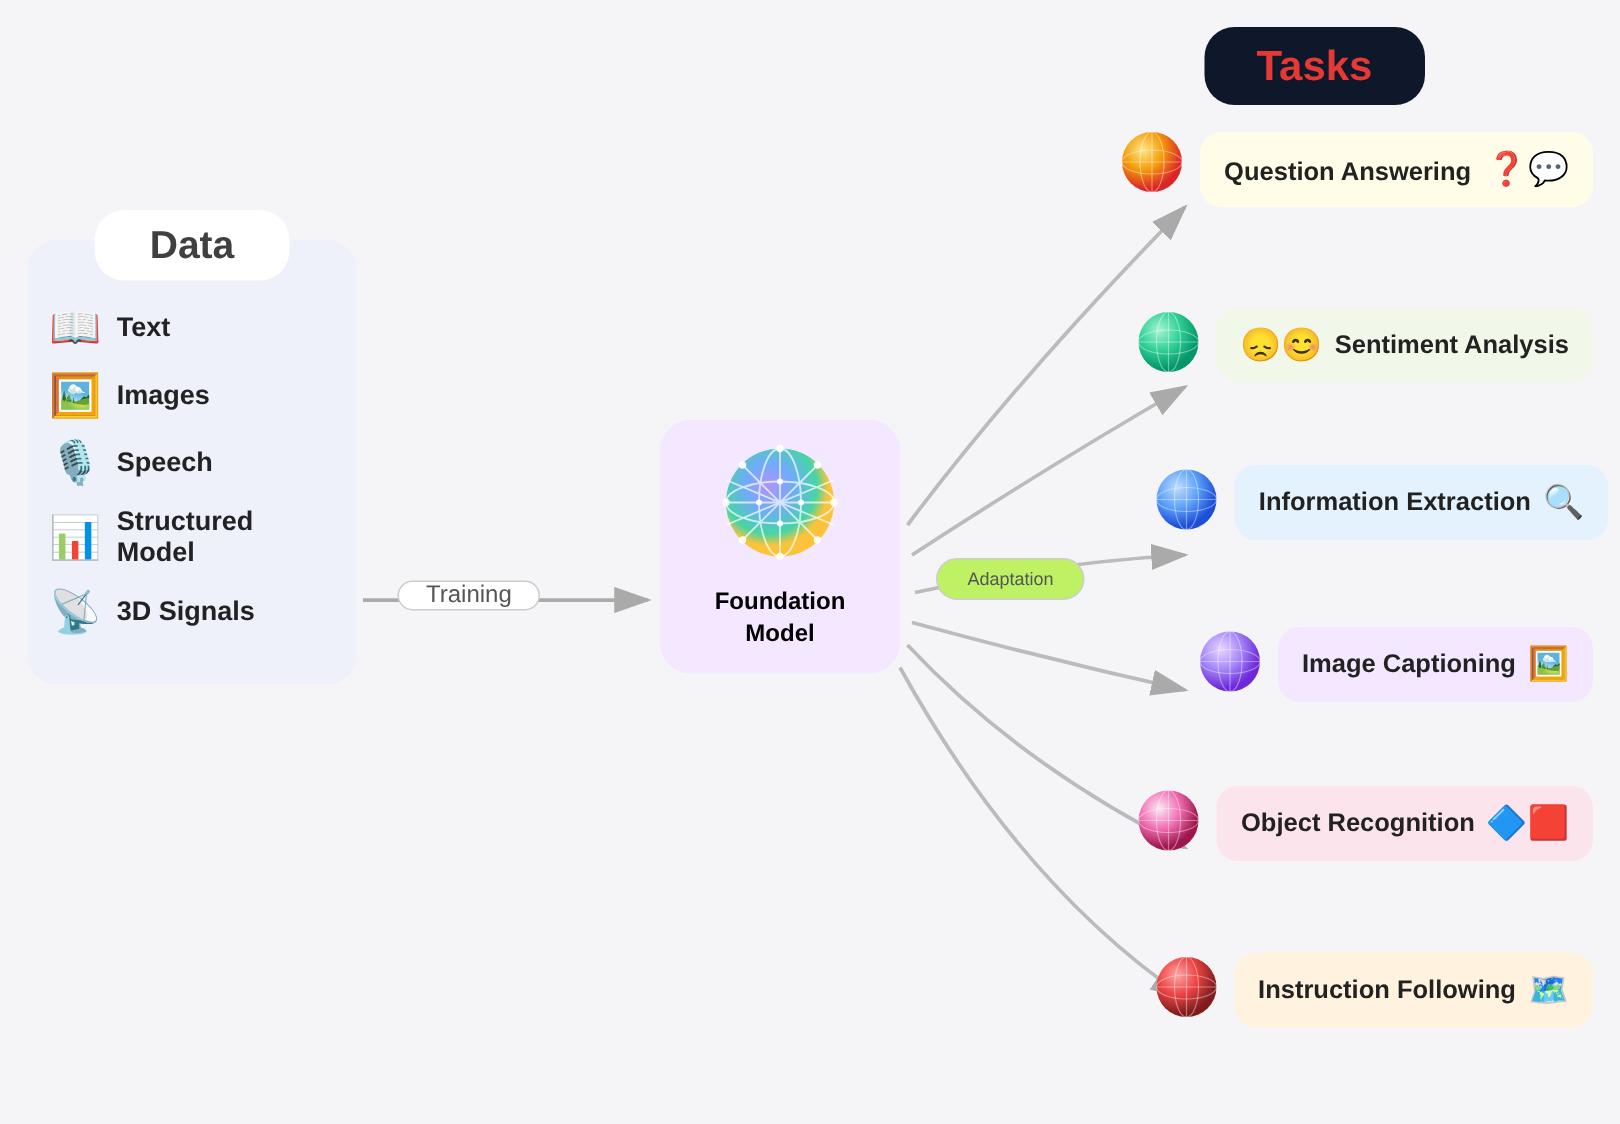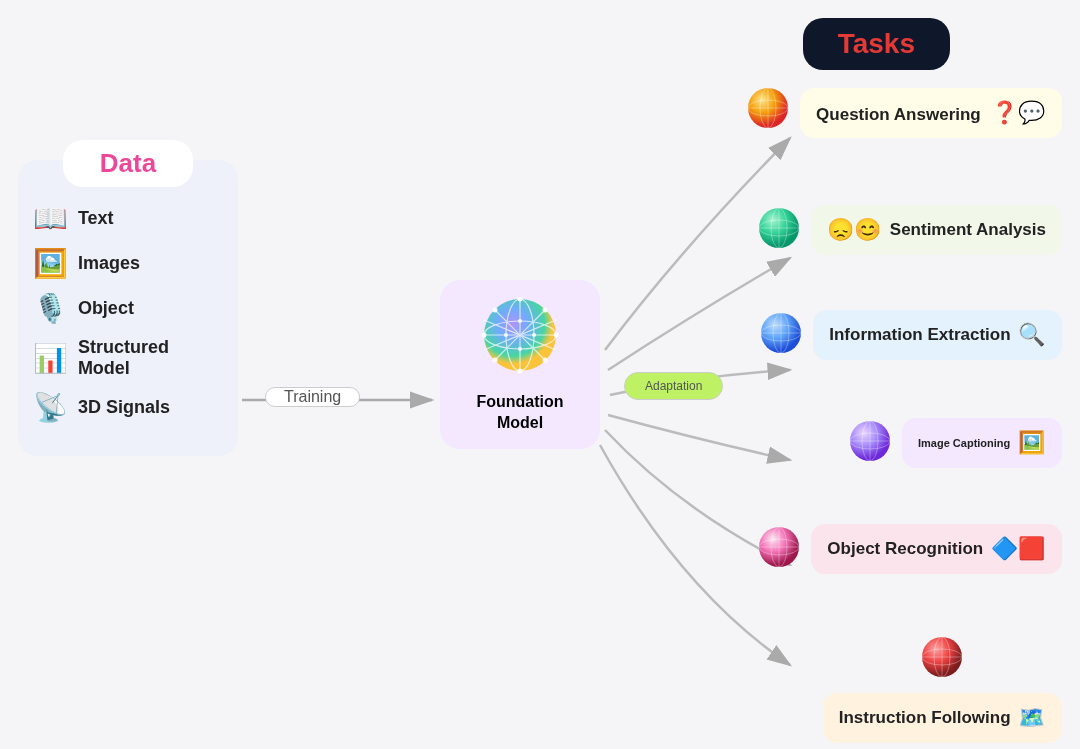--- a/index.html
+++ b/index.html
@@ -26,21 +26,21 @@
       background: white;
       border-radius: 20px;
       text-align: center;
       padding: 8px 30px;
       margin: -40px auto 15px auto;
       width: 130px;
     }
     .data-title {
       font-size: 26px;
       font-weight: bold;
-      color: #ec4899;
+      color: #404040;
     }
     .data-item {
       display: flex;
       align-items: center;
       margin: 12px 0;
       font-size: 18px;
       font-weight: bold;
       color: #222;
       gap: 10px;
     }
@@ -154,21 +154,21 @@
   <div class="data-item">
     <span class="data-icon">📖</span>
     <span>Text</span>
   </div>
   <div class="data-item">
     <span class="data-icon">🖼️</span>
     <span>Images</span>
   </div>
   <div class="data-item">
     <span class="data-icon">🎙️</span>
-    <span>Object</span>
+    <span>Speech</span>
   </div>
   <div class="data-item">
     <span class="data-icon">📊</span>
     <span>Structured Model</span>
   </div>
   <div class="data-item">
     <span class="data-icon">📡</span>
     <span>3D Signals</span>
   </div>
 </div>
@@ -270,21 +270,21 @@
           <ellipse cx="22" cy="22" rx="8" ry="20"></ellipse>
         </g>
       </svg>
   </div>
   <div style="background:#f1f8e9; border-radius:14px; padding:12px 16px; min-width:160px; display:flex; align-items:center; gap:8px;">
     <span style="font-size:22px;">😞😊</span>
     <span style="font-size:17px; font-weight:bold; color:#222;">Sentiment Analysis</span>
   </div>
 </div>
 
-<div style="position:absolute; right:18px; top:310px; display:flex; align-items:center; gap:10px;">
+<div style="position:absolute; right:8px; top:310px; display:flex; align-items:center; gap:10px;">
   <div>
     <svg width="44" height="44" viewBox="0 0 44 44">
         <defs>
           <radialGradient id="g3" cx="35%" cy="30%" r="65%">
             <stop offset="0%" stop-color="#bfdbfe"></stop>
             <stop offset="50%" stop-color="#60a5fa"></stop>
             <stop offset="100%" stop-color="#1d4ed8"></stop>
           </radialGradient>
         </defs>
         <circle cx="22" cy="22" r="20" fill="url(#g3)"></circle>
@@ -315,21 +315,21 @@
         <circle cx="22" cy="22" r="20" fill="url(#g4)"></circle>
         <g stroke="rgba(255,255,255,0.4)" stroke-width="0.8" fill="none">
           <line x1="22" y1="2" x2="22" y2="42"></line>
           <line x1="2" y1="22" x2="42" y2="22"></line>
           <ellipse cx="22" cy="22" rx="20" ry="8"></ellipse>
           <ellipse cx="22" cy="22" rx="8" ry="20"></ellipse>
         </g>
       </svg>
   </div>
   <div style="background:#f3e8ff; border-radius:14px; padding:12px 16px; min-width:160px; display:flex; align-items:center; gap:8px;">
-    <span style="font-size:11px; font-weight:bold; color:#222;">Image Captioning</span>
+    <span style="font-size:17px; font-weight:bold; color:#222;">Image Captioning</span>
     <span style="font-size:22px;">🖼️</span>
   </div>
 </div>
 
 <div style="position:absolute; right:18px; top:524px; display:flex; align-items:center; gap:10px;">
   <div>
     <svg width="44" height="44" viewBox="0 0 44 44">
         <defs>
           <radialGradient id="g5" cx="35%" cy="30%" r="65%">
             <stop offset="0%" stop-color="#fce7f3"></stop>
@@ -345,21 +345,21 @@
           <ellipse cx="22" cy="22" rx="8" ry="20"></ellipse>
         </g>
       </svg>
   </div>
   <div style="background:#fce4ec; border-radius:14px; padding:12px 16px; min-width:160px; display:flex; align-items:center; gap:8px;">
     <span style="font-size:17px; font-weight:bold; color:#222;">Object Recognition</span>
     <span style="font-size:22px;">🔷🟥</span>
   </div>
 </div>
 
-<div style="position:absolute; right:18px; top:635px; display:flex; align-items:center; gap:10px;flex-direction:column;">
+<div style="position:absolute; right:18px; top:635px; display:flex; align-items:center; gap:10px;">
   <div>
     <svg width="44" height="44" viewBox="0 0 44 44">
         <defs>
           <radialGradient id="g6" cx="35%" cy="30%" r="65%">
             <stop offset="0%" stop-color="#fca5a5"></stop>
             <stop offset="50%" stop-color="#ef4444"></stop>
             <stop offset="100%" stop-color="#7f1d1d"></stop>
           </radialGradient>
         </defs>
         <circle cx="22" cy="22" r="20" fill="url(#g6)"></circle>

